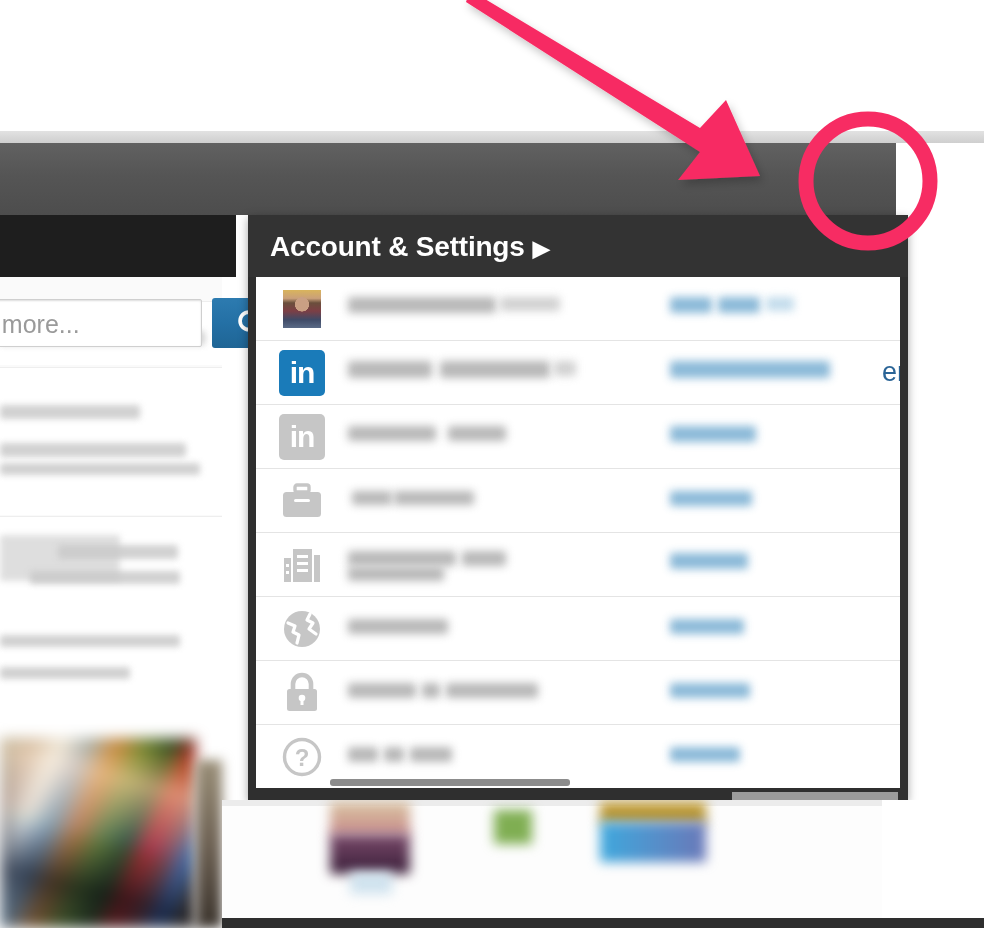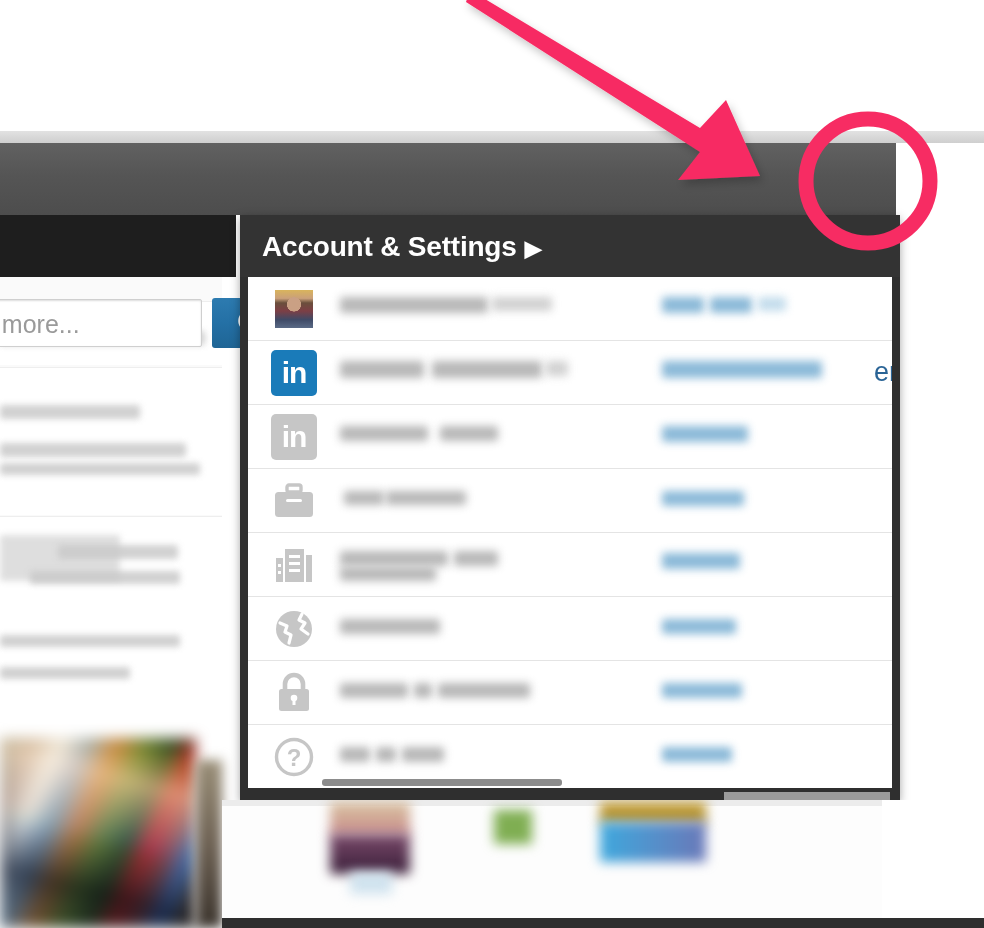--- a/index.html
+++ b/index.html
@@ -92,21 +92,21 @@
       radial-gradient(circle at 50% 38%, #caa084 0 23%, rgba(0,0,0,0) 24%),
       linear-gradient(180deg,#d9b45c 0%,#caa07a 22%,#6a4f3c 34%,#7d3f45 55%,#3f4a66 78%,#5a6a86 100%),
       linear-gradient(90deg,#b8903f 0%,#d7c8a8 30%,#8fa0b4 60%,#8d7a6a 100%);
     background-blend-mode:normal,normal,overlay;
     filter:blur(.4px);
   }
   .avatar-img.small{width:38px;height:38px;}
 
   
   .dropdown{
-    position:absolute;left:240px;top:215px;width:660px;height:585px;
+    position:absolute;left:248px;top:215px;width:660px;height:585px;
     background:#2f2f2f;
     box-shadow:0 3px 9px rgba(0,0,0,.35);
   }
   .dd-header{
     position:absolute;left:0;top:0;width:660px;height:62px;background:#333333;
   }
   .dd-title{
     position:absolute;left:22px;top:16px;
     color:#ffffff;font-size:28px;font-weight:bold;letter-spacing:-.2px;
   }

